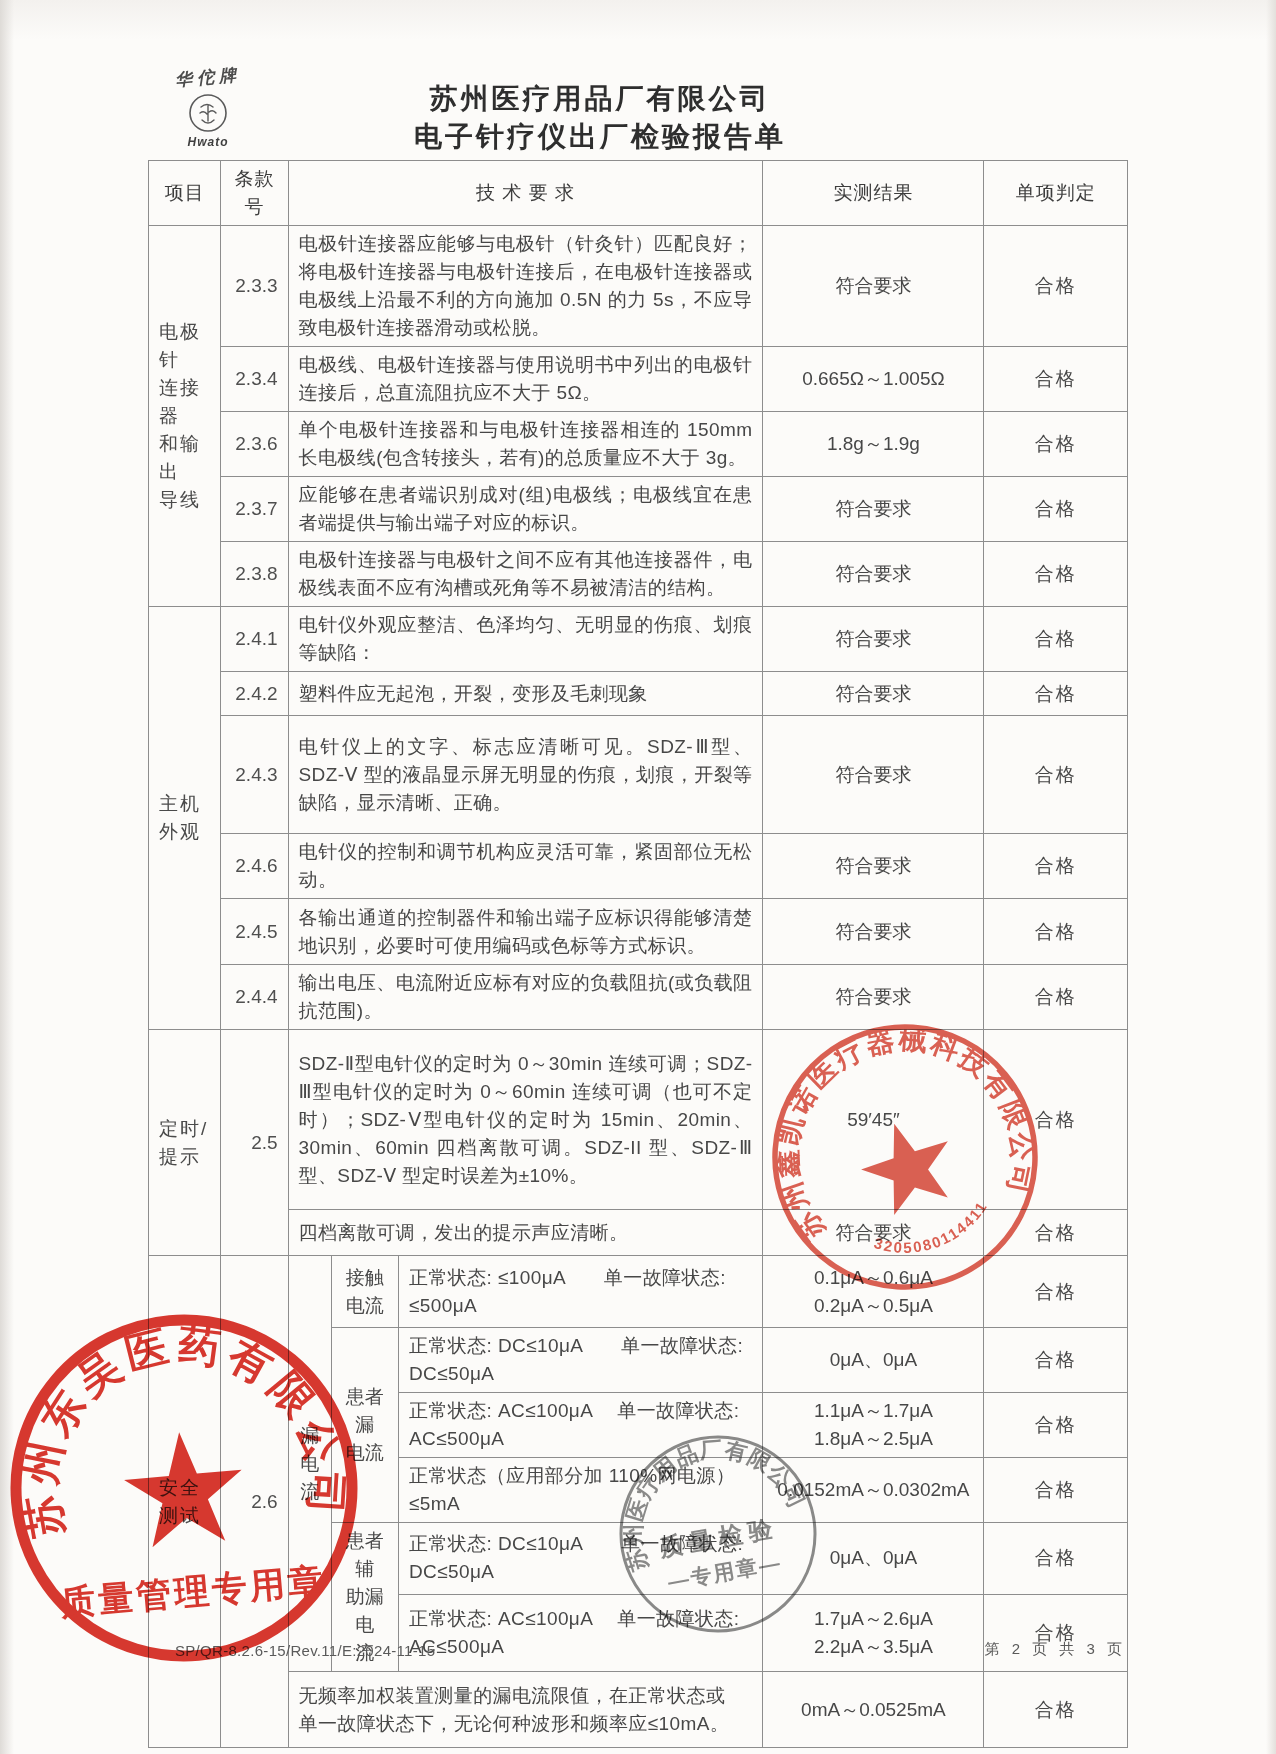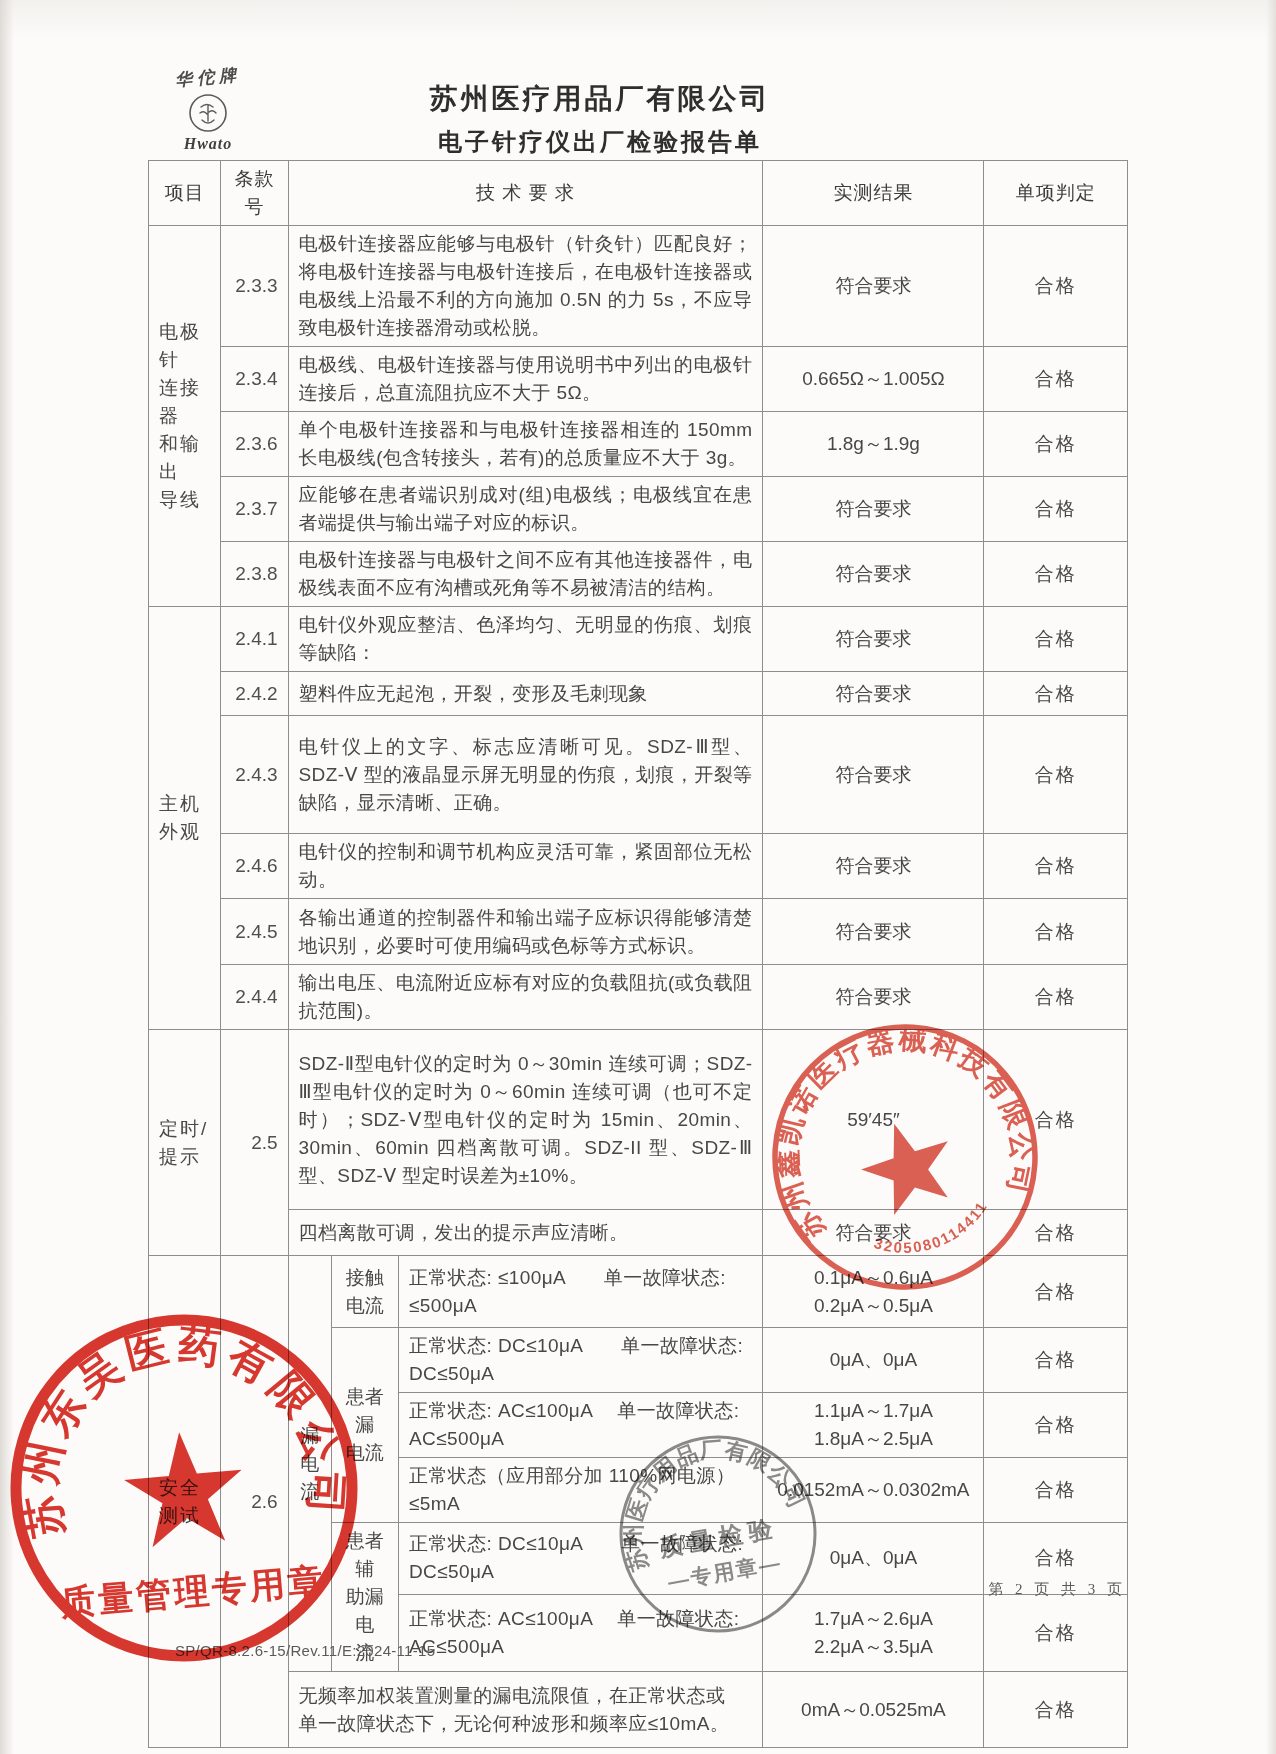--- a/index.html
+++ b/index.html
@@ -21,25 +21,25 @@
     content:"";position:absolute;right:0;top:0;width:10px;height:100%;
     background:linear-gradient(270deg,#e3e0dc,rgba(252,251,249,0));
   }
   
   .logo{position:absolute;left:166px;top:66px;width:84px;text-align:center;color:#555;}
   .logo .brand-cn{
     display:block;font-size:17px;letter-spacing:5px;color:#4c4c4c;
     transform:rotate(-5deg);font-weight:bold;font-style:italic;
   }
   .logo .emblem{margin:4px auto 2px auto;width:40px;height:40px;}
-  .logo .brand-en{display:block;font-size:16px;font-style:italic;font-weight:bold;color:#3f3f3f;letter-spacing:1px;font-family:Liberation Serif, serif;}
+  .logo .brand-en{display:block;font-size:12px;font-style:italic;font-weight:bold;color:#3f3f3f;letter-spacing:1px;}
   
   .doc-header{position:absolute;left:110px;top:80px;width:980px;text-align:center;color:#2e2e2e;}
   .doc-header .company{font-size:28px;font-weight:bold;letter-spacing:3px;}
-  .doc-header .title{font-size:24px;font-weight:bold;letter-spacing:3px;margin-top:8px;}
+  .doc-header .title{font-size:28px;font-weight:bold;letter-spacing:3px;}
   
   table.report{
     position:absolute;left:148px;top:160px;width:980px;
     border-collapse:collapse;table-layout:fixed;
     color:#474747;
   }
   table.report td{
     border:1px solid #8d8d8d;
     padding:4px 10px;
     font-size:19px;line-height:28px;
@@ -50,21 +50,21 @@
   td.hdr{text-align:center;font-size:19px;color:#3d3d3d;letter-spacing:1px;padding:2px;}
   td.item-col{text-align:left;line-height:34px;letter-spacing:2px;color:#4a4a4a;padding:2px;}
   td.clause-col{text-align:right;font-size:19px;color:#4f4f4f;padding:2px;}
   td.req-col{text-align:justify;letter-spacing:0.4px;padding:4px 14px;}
   td.res-col{text-align:center;padding:2px 4px;}
   td.jud-col{text-align:center;letter-spacing:2px;padding:2px;}
   td.leak-col{text-align:center;line-height:40px;letter-spacing:0;padding:2px;color:#4a4a4a;}
   td.sub-col{text-align:center;line-height:32px;padding:2px;color:#4a4a4a;}
   
   .footer-left{position:absolute;left:175px;top:1642px;font-size:15px;color:#5a5a5a;letter-spacing:0.3px;}
-  .footer-right{position:absolute;right:150px;top:1580px;font-size:15px;color:#5a5a5a;letter-spacing:4px;font-family:Liberation Serif, serif;}
+  .footer-right{position:absolute;right:150px;top:1640px;font-size:15px;color:#5a5a5a;letter-spacing:4px;}
   
   .stamp{position:absolute;mix-blend-mode:multiply;pointer-events:none;}
   .stamp-red1{left:760px;top:1012px;opacity:0.88;}
   .stamp-gray{left:608px;top:1424px;opacity:0.78;}
   .stamp-red2{left:-2px;top:1302px;opacity:0.92;}
   .stamp text{font-family:"Liberation Sans","DejaVu Sans",sans-serif;}
 </style>
 </head>
 <body>
 

